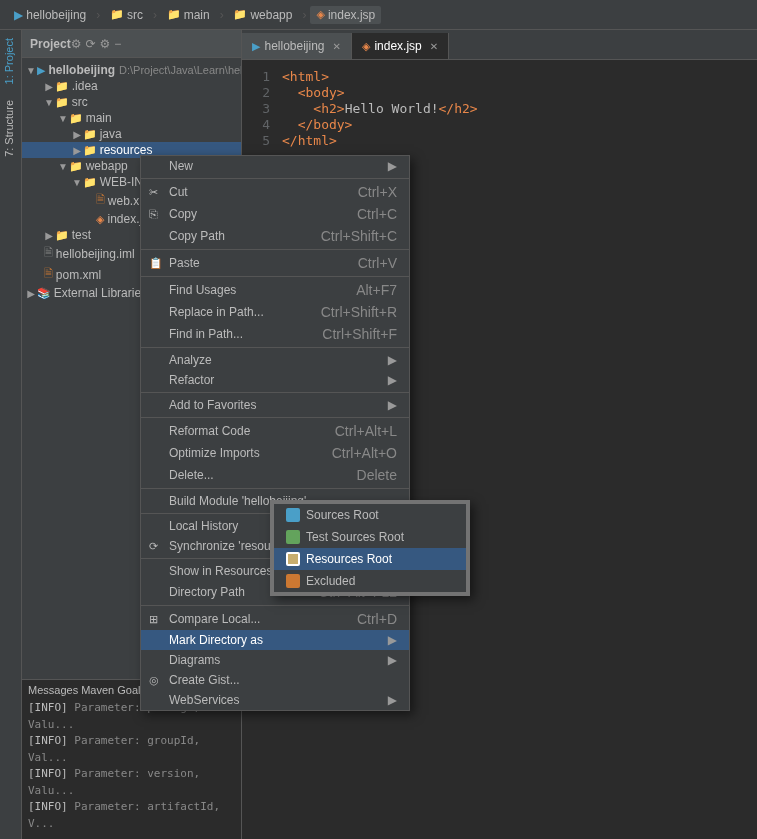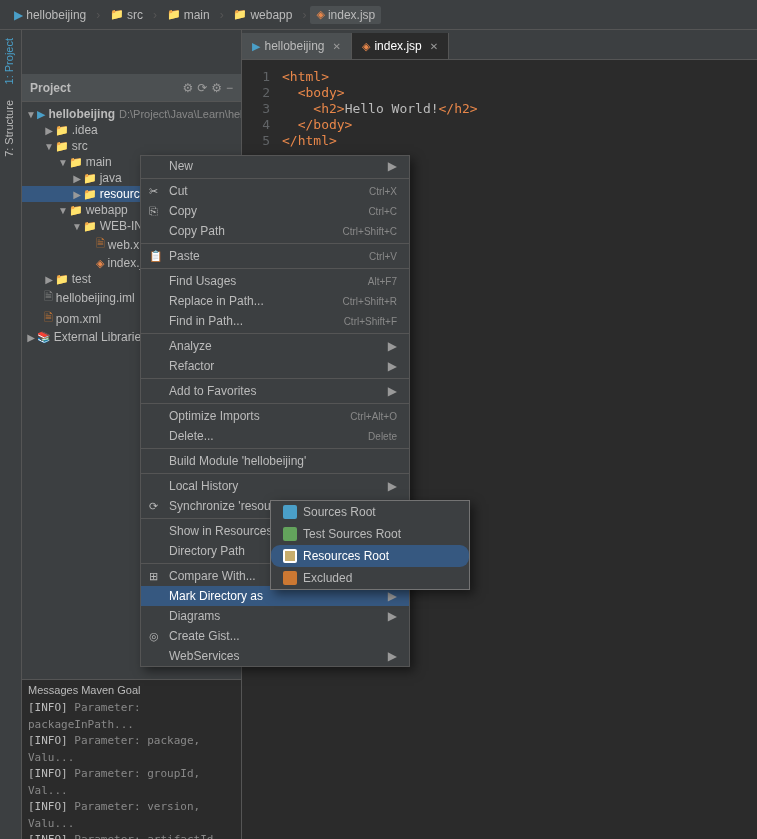--- a/index.html
+++ b/index.html
@@ -69,24 +69,22 @@
       background: #3c3f41;
       display: flex;
       flex-direction: column;
       border-right: 1px solid #555;
     }
     .project-header {
       height: 28px;
       background: #4c5052;
       display: flex;
       align-items: center;
-      justify-content: space-between;
       padding: 0 8px;
       border-bottom: 1px solid #555;
-      margin-top: 44px;
     }
     .project-title {
       font-size: 12px;
       color: #bbbbbb;
       font-weight: bold;
     }
     .project-header-icons {
       display: flex;
       gap: 4px;
       color: #999;
@@ -201,46 +199,46 @@
       display: flex;
       align-items: center;
       justify-content: space-between;
       padding: 3px 12px 3px 28px;
       cursor: pointer;
       font-size: 12px;
       color: #bbbbbb;
       position: relative;
     }
     .menu-item.highlighted { background: #365880; color: #fff; }
-    .menu-item .shortcut { color: #888; font-size: 10px; }
+    .menu-item .shortcut { color: #888; font-size: 14px; }
     .menu-item .arrow { color: #999; }
     .menu-icon { position: absolute; left: 8px; font-size: 11px; }
     .menu-separator { height: 1px; background: #555; margin: 2px 0; }
 
     
     .submenu {
       position: absolute;
       left: 270px;
       top: 500px;
       width: 200px;
       background: #3c3f41;
-      border: 1px solid #737373;
+      border: 4px solid #737373;
       box-shadow: 4px 4px 10px rgba(0,0,0,0.5);
       z-index: 300;
     }
     .submenu-item {
       display: flex;
       align-items: center;
       padding: 4px 12px;
       cursor: pointer;
       font-size: 12px;
       color: #bbbbbb;
       gap: 6px;
     }
-    .submenu-item.highlighted { background: #365880; color: #fff; border-radius: 9px; }
+    .submenu-item.highlighted { background: #365880; color: #fff; }
     .submenu-icon { width: 14px; height: 14px; display: inline-block; border-radius: 2px; }
     .icon-sources { background: #4a9fc8; }
     .icon-test-sources { background: #63a35c; }
     .icon-test-resources { background: #888; }
     .icon-excluded { background: #cc7832; }
     .icon-gen-sources { background: #9876aa; }
     .icon-resources-hl { background: #c8ae6e; border: 2px solid #fff; }
   </style>
 </head>
 <body>
@@ -369,21 +367,20 @@
 
       <div class="tree-item" style="padding-left:4px;">
         <span class="tree-arrow">▶</span>
         <span class="tree-icon" style="color:#888;">📚</span>
         <span class="label">External Libraries</span>
       </div>
     </div>
 
     <div class="messages-panel">
       <div class="messages-header">Messages Maven Goal</div>
-      <div class="msg-line"><span class="msg-highlight">[INFO]</span> Parameter: packageInPath...</div>
       <div class="msg-line"><span class="msg-highlight">[INFO]</span> Parameter: package, Valu...</div>
       <div class="msg-line"><span class="msg-highlight">[INFO]</span> Parameter: groupId, Val...</div>
       <div class="msg-line"><span class="msg-highlight">[INFO]</span> Parameter: version, Valu...</div>
       <div class="msg-line"><span class="msg-highlight">[INFO]</span> Parameter: artifactId, V...</div>
 
     </div>
   </div>
 
   <div class="editor-panel">
     <div class="editor-tabs">
@@ -489,20 +486,24 @@
     </div>
     <div class="menu-separator"></div>
 
     <div class="menu-item">
       <span>Add to Favorites</span>
       <span class="arrow">▶</span>
     </div>
 
     <div class="menu-separator"></div>
 
+    <div class="menu-item">
+      <span>Reformat Code</span>
+      <span class="shortcut">Ctrl+Alt+L</span>
+    </div>
 
     <div class="menu-item">
       <span>Optimize Imports</span>
       <span class="shortcut">Ctrl+Alt+O</span>
     </div>
 
     <div class="menu-item">
       <span>Delete...</span>
       <span class="shortcut">Delete</span>
     </div>
@@ -529,21 +530,21 @@
     </div>
 
     <div class="menu-item">
       <span>Directory Path</span>
       <span class="shortcut">Ctrl+Alt+F12</span>
     </div>
     <div class="menu-separator"></div>
 
     <div class="menu-item">
       <span class="menu-icon">⊞</span>
-      <span>Compare With...</span>
+      <span>Compare Local...</span>
       <span class="shortcut">Ctrl+D</span>
     </div>
 
     <div class="menu-item highlighted">
       <span>Mark Directory as</span>
       <span class="arrow">▶</span>
     </div>
 
     <div class="menu-item">
       <span>Diagrams</span>

